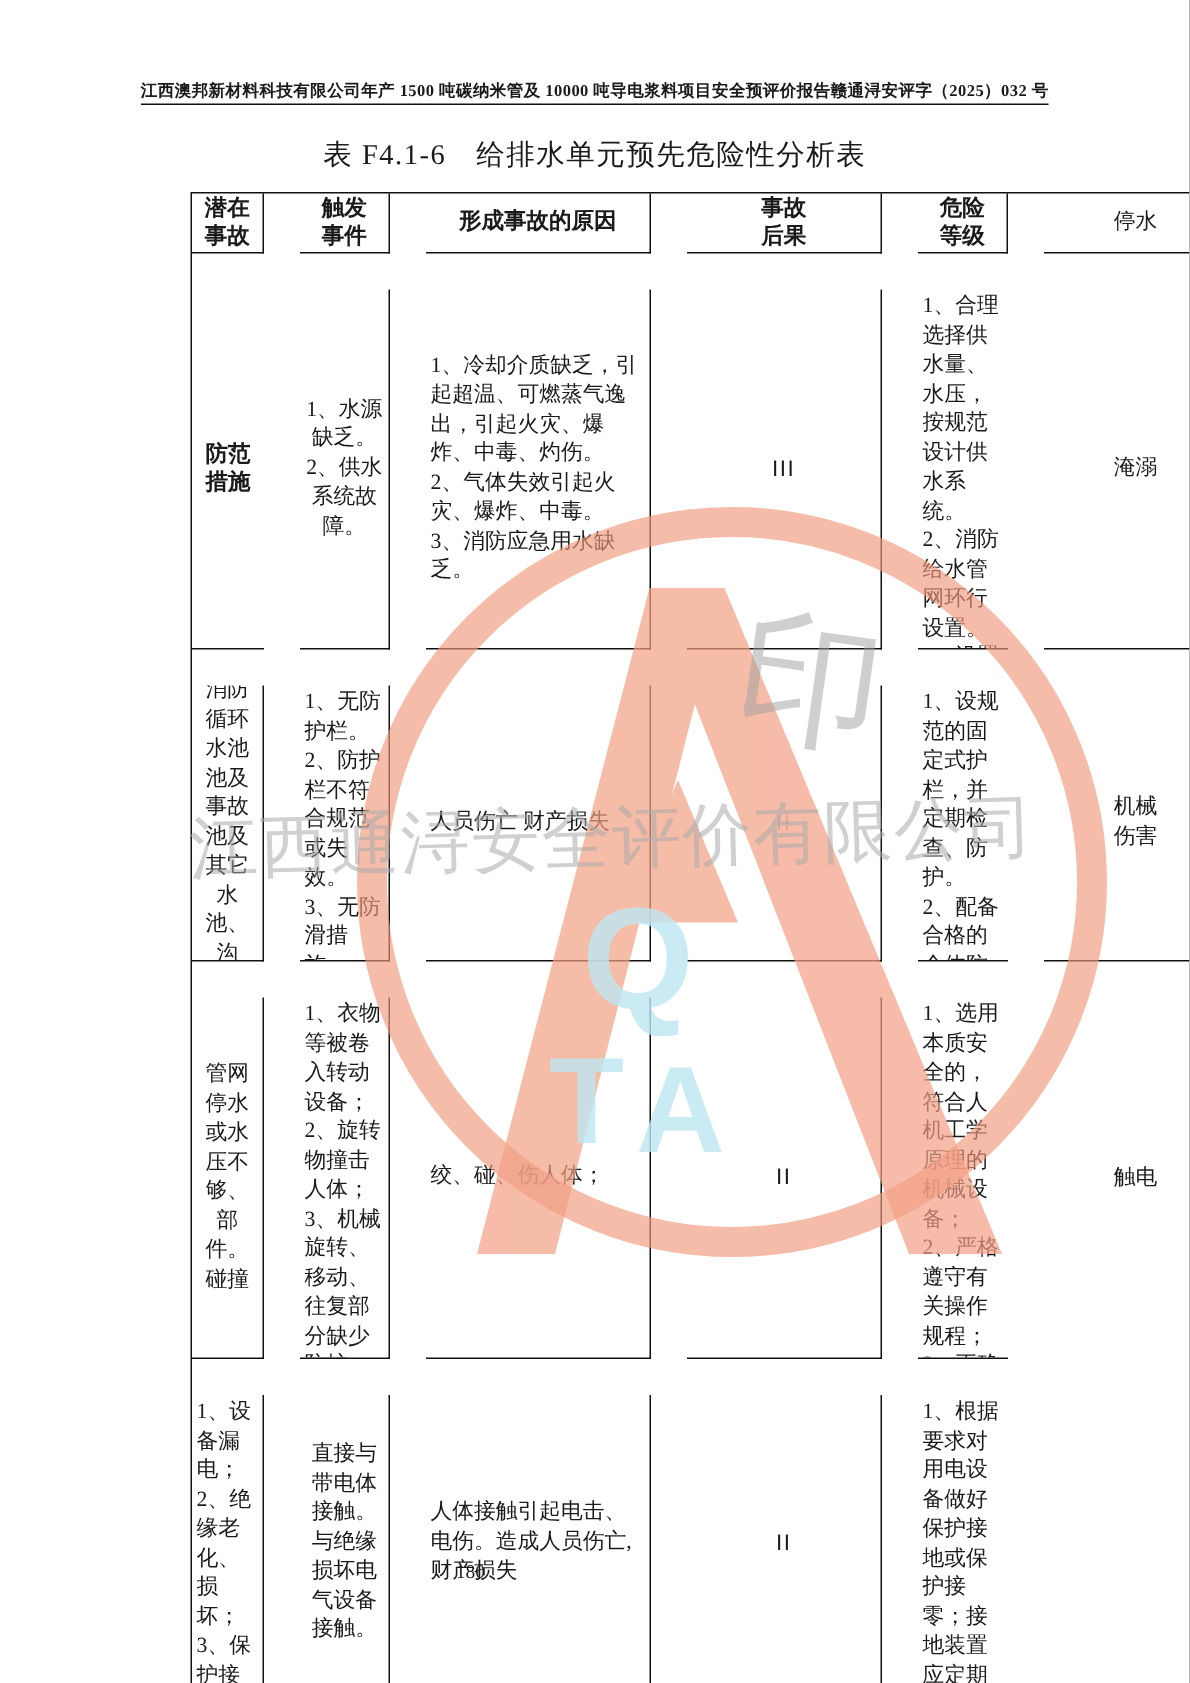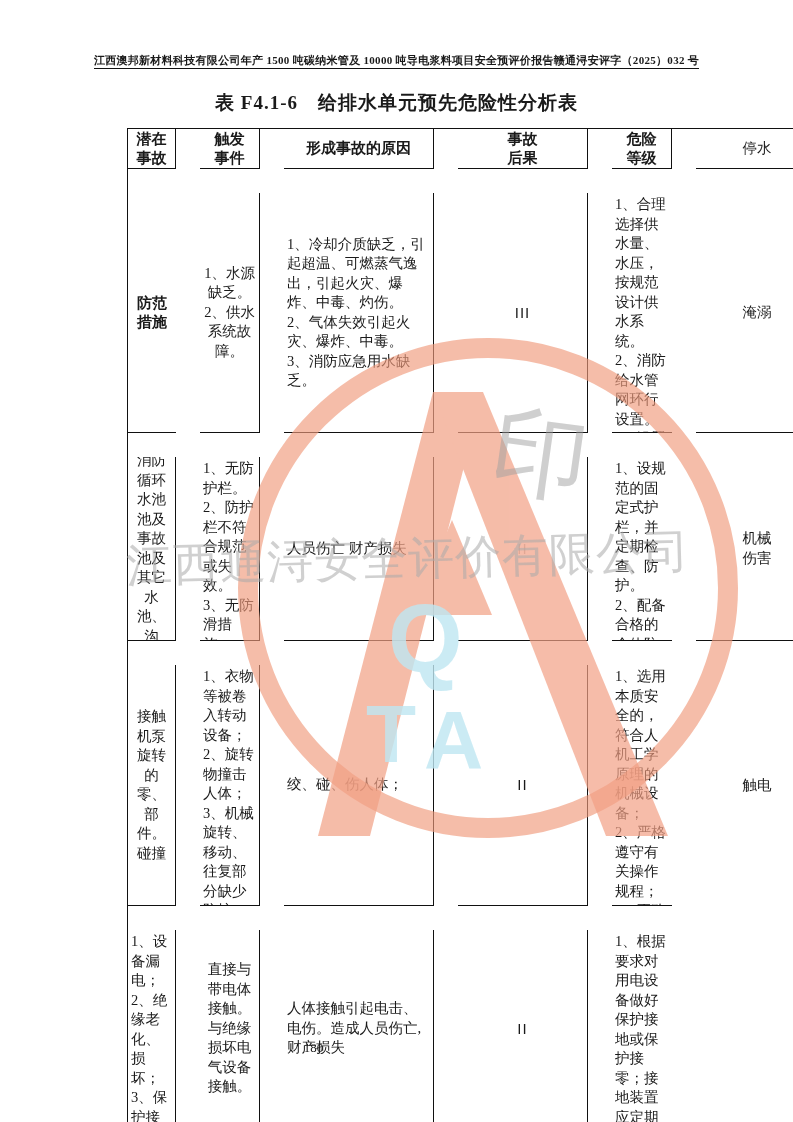--- a/index.html
+++ b/index.html
@@ -9,21 +9,21 @@
     overflow:hidden;margin:0 auto;
   }
   .doc-header{
     position:absolute;top:53px;left:50px;width:693px;text-align:center;
     font-size:11px;font-weight:bold;letter-spacing:0.3px;
     border-bottom:none;
   }
   .doc-header span{border-bottom:1.5px solid #111;padding-bottom:2px;}
   .doc-title{
     position:absolute;top:90px;left:0;width:793px;text-align:center;
-    font-size:19px;font-weight:bold;letter-spacing:1px;
+    font-size:19px;font-weight:normal;letter-spacing:1px;
   }
   .pha-table{
     position:absolute;left:127px;top:128px;
     display:grid;
     grid-template-columns:48px 60px 150px 130px 60px 123px;
     grid-template-rows:40px 240px 184px 241px 197px;
     border:1.5px solid #111;
     gap:24px;
   }
   .c{
@@ -105,21 +105,21 @@
 5、吸入刺激性物质、不小心落入</div>
     <div class="c left">人员伤亡 财产损失</div>
     <div class="c level"><span class="faint">II</span></div>
     <div class="c left vtop lastcol">1、设规范的固定式护栏，并定期检查、防护。
 2、配备合格的个体防护用品；潮湿场所加强防滑。
 3、作业时有监护。
 4、制定制度、规程，加强管理。</div>
 
     <div class="c">机械
 伤害</div>
-    <div class="c">接触机泵旋转的零、部件。
+    <div class="c">管网停水或水压不够、部件。
 碰撞</div>
     <div class="c left vtop">1、衣物等被卷入转动设备；
 2、旋转物撞击人体；
 3、机械旋转、移动、往复部分缺少防护罩；
 4、进行设备检修作业时，电源未切断，他人误起动设备等。
 5、工作时发生“三违”；工作时注意力不集中。</div>
     <div class="c left">绞、碰、伤人体；</div>
     <div class="c level">II</div>
     <div class="c left vtop lastcol">1、选用本质安全的，符合人机工学原理的机械设备；
 2、严格遵守有关操作规程；

